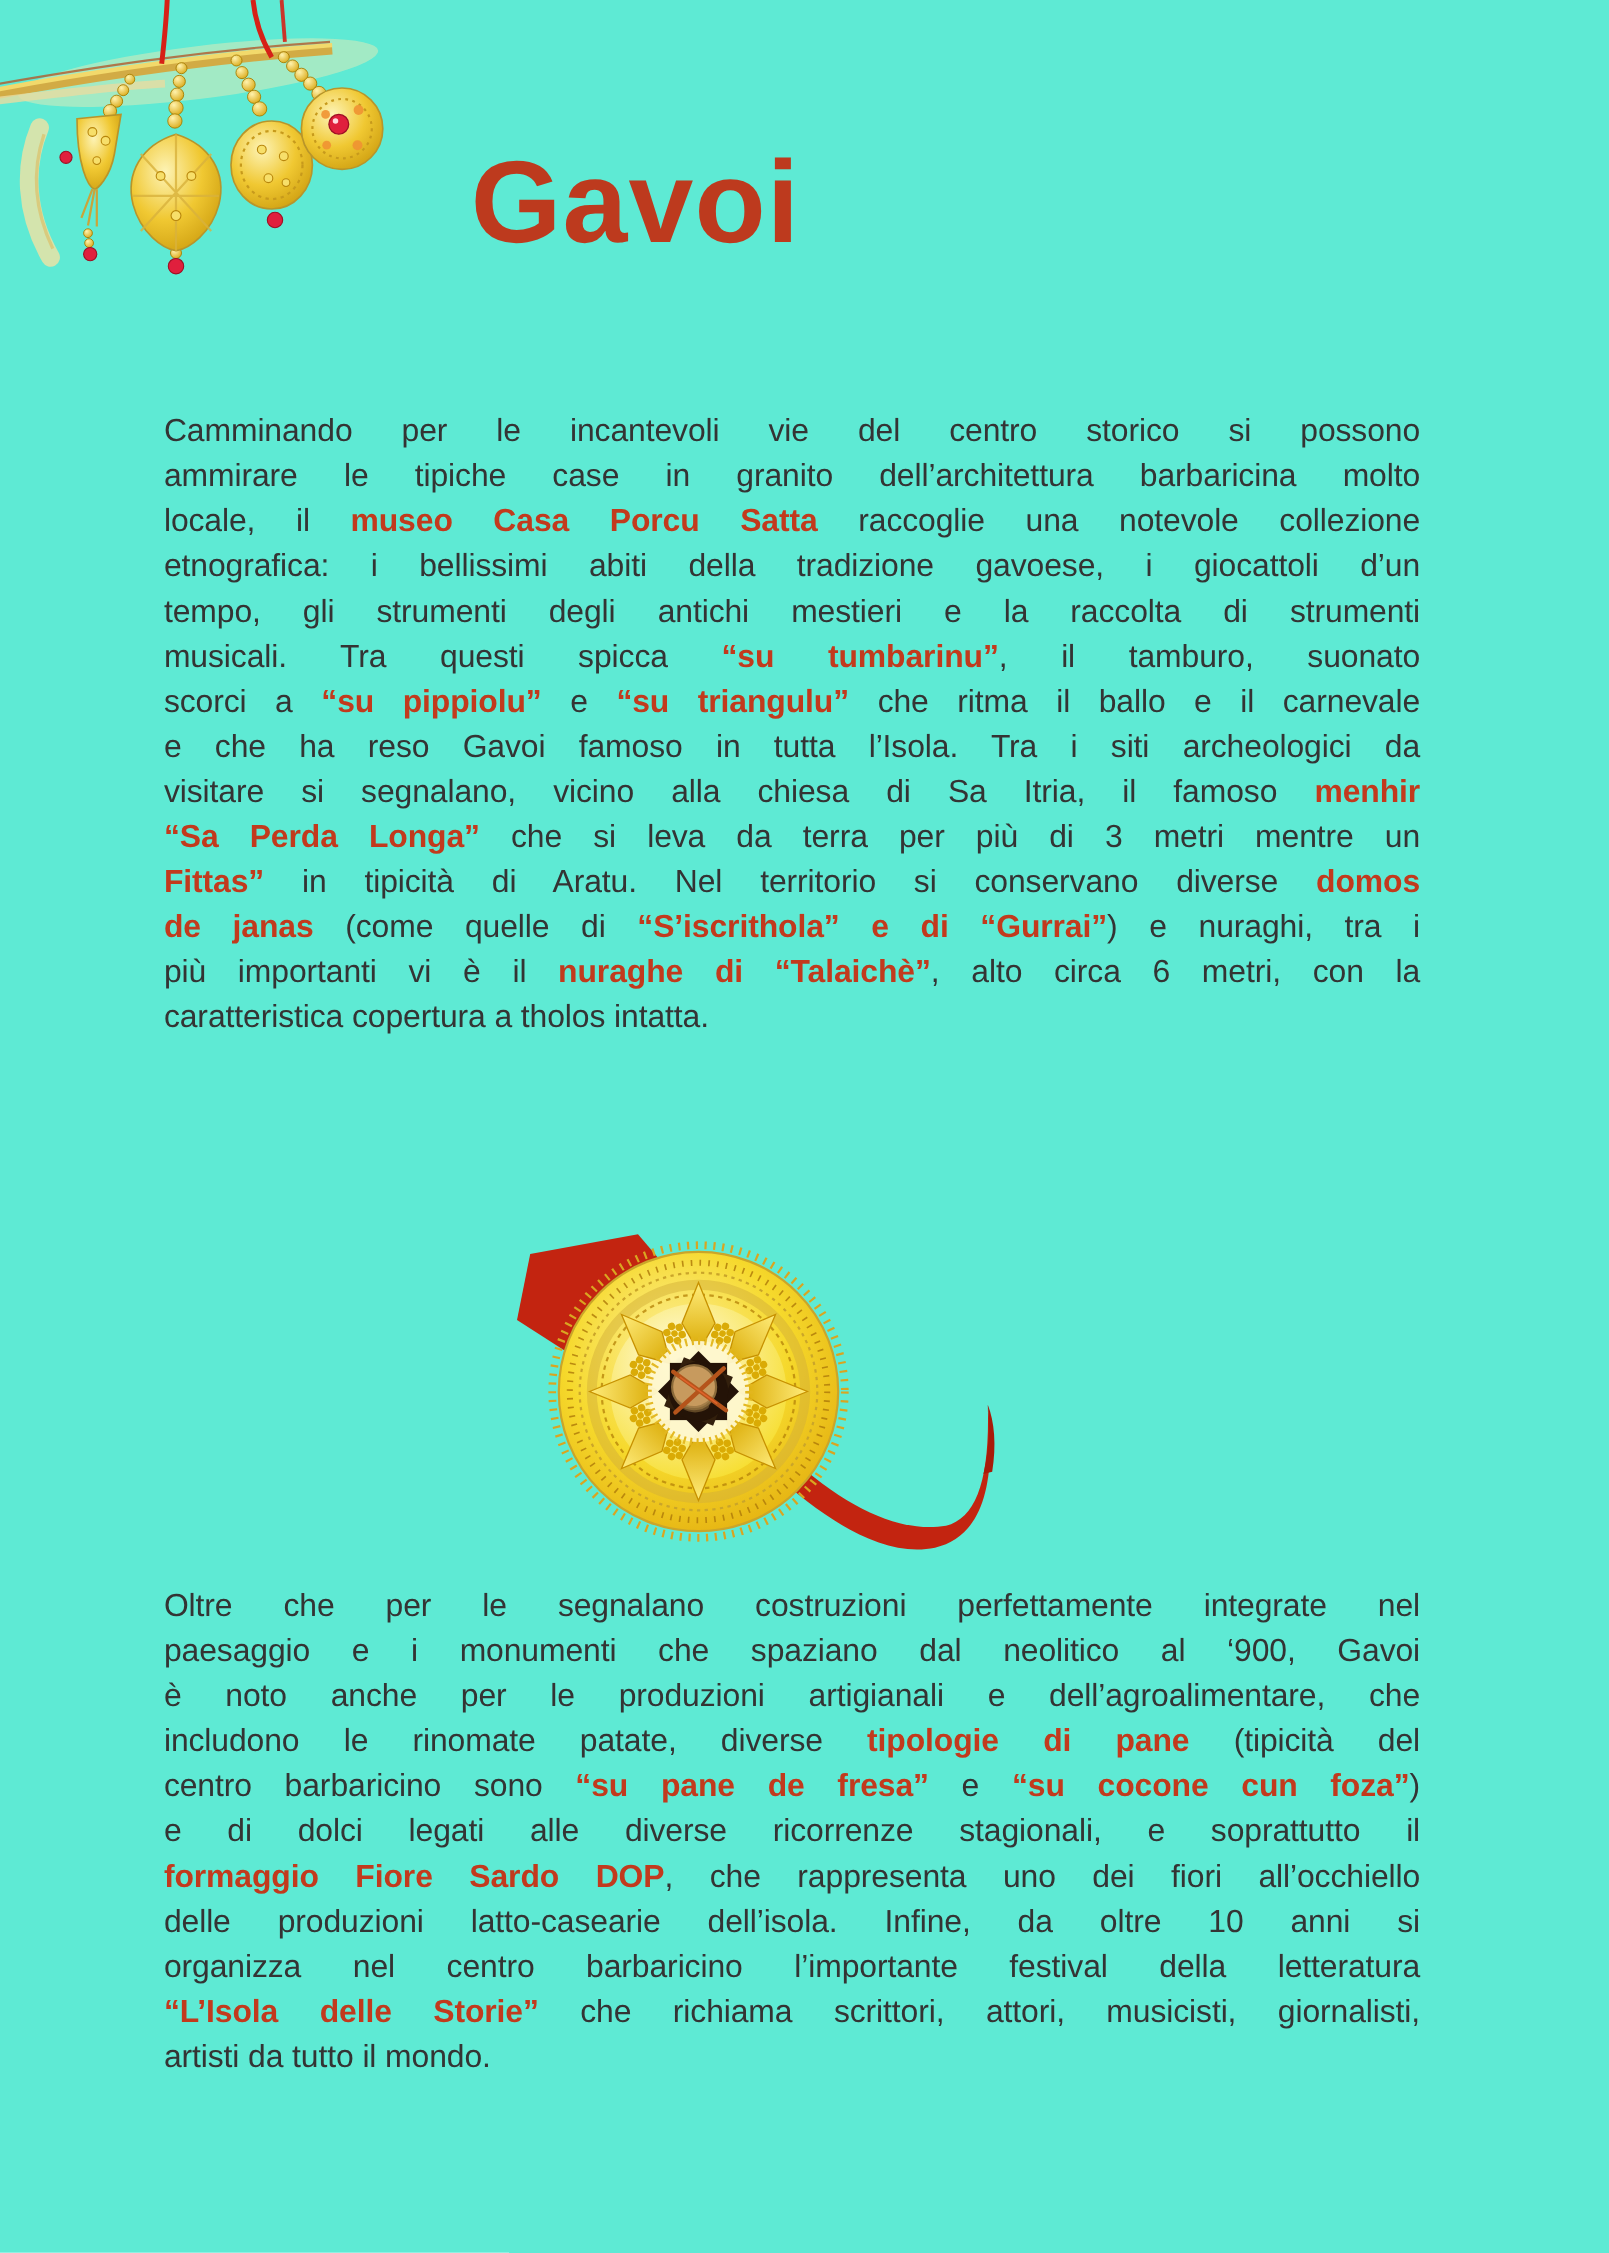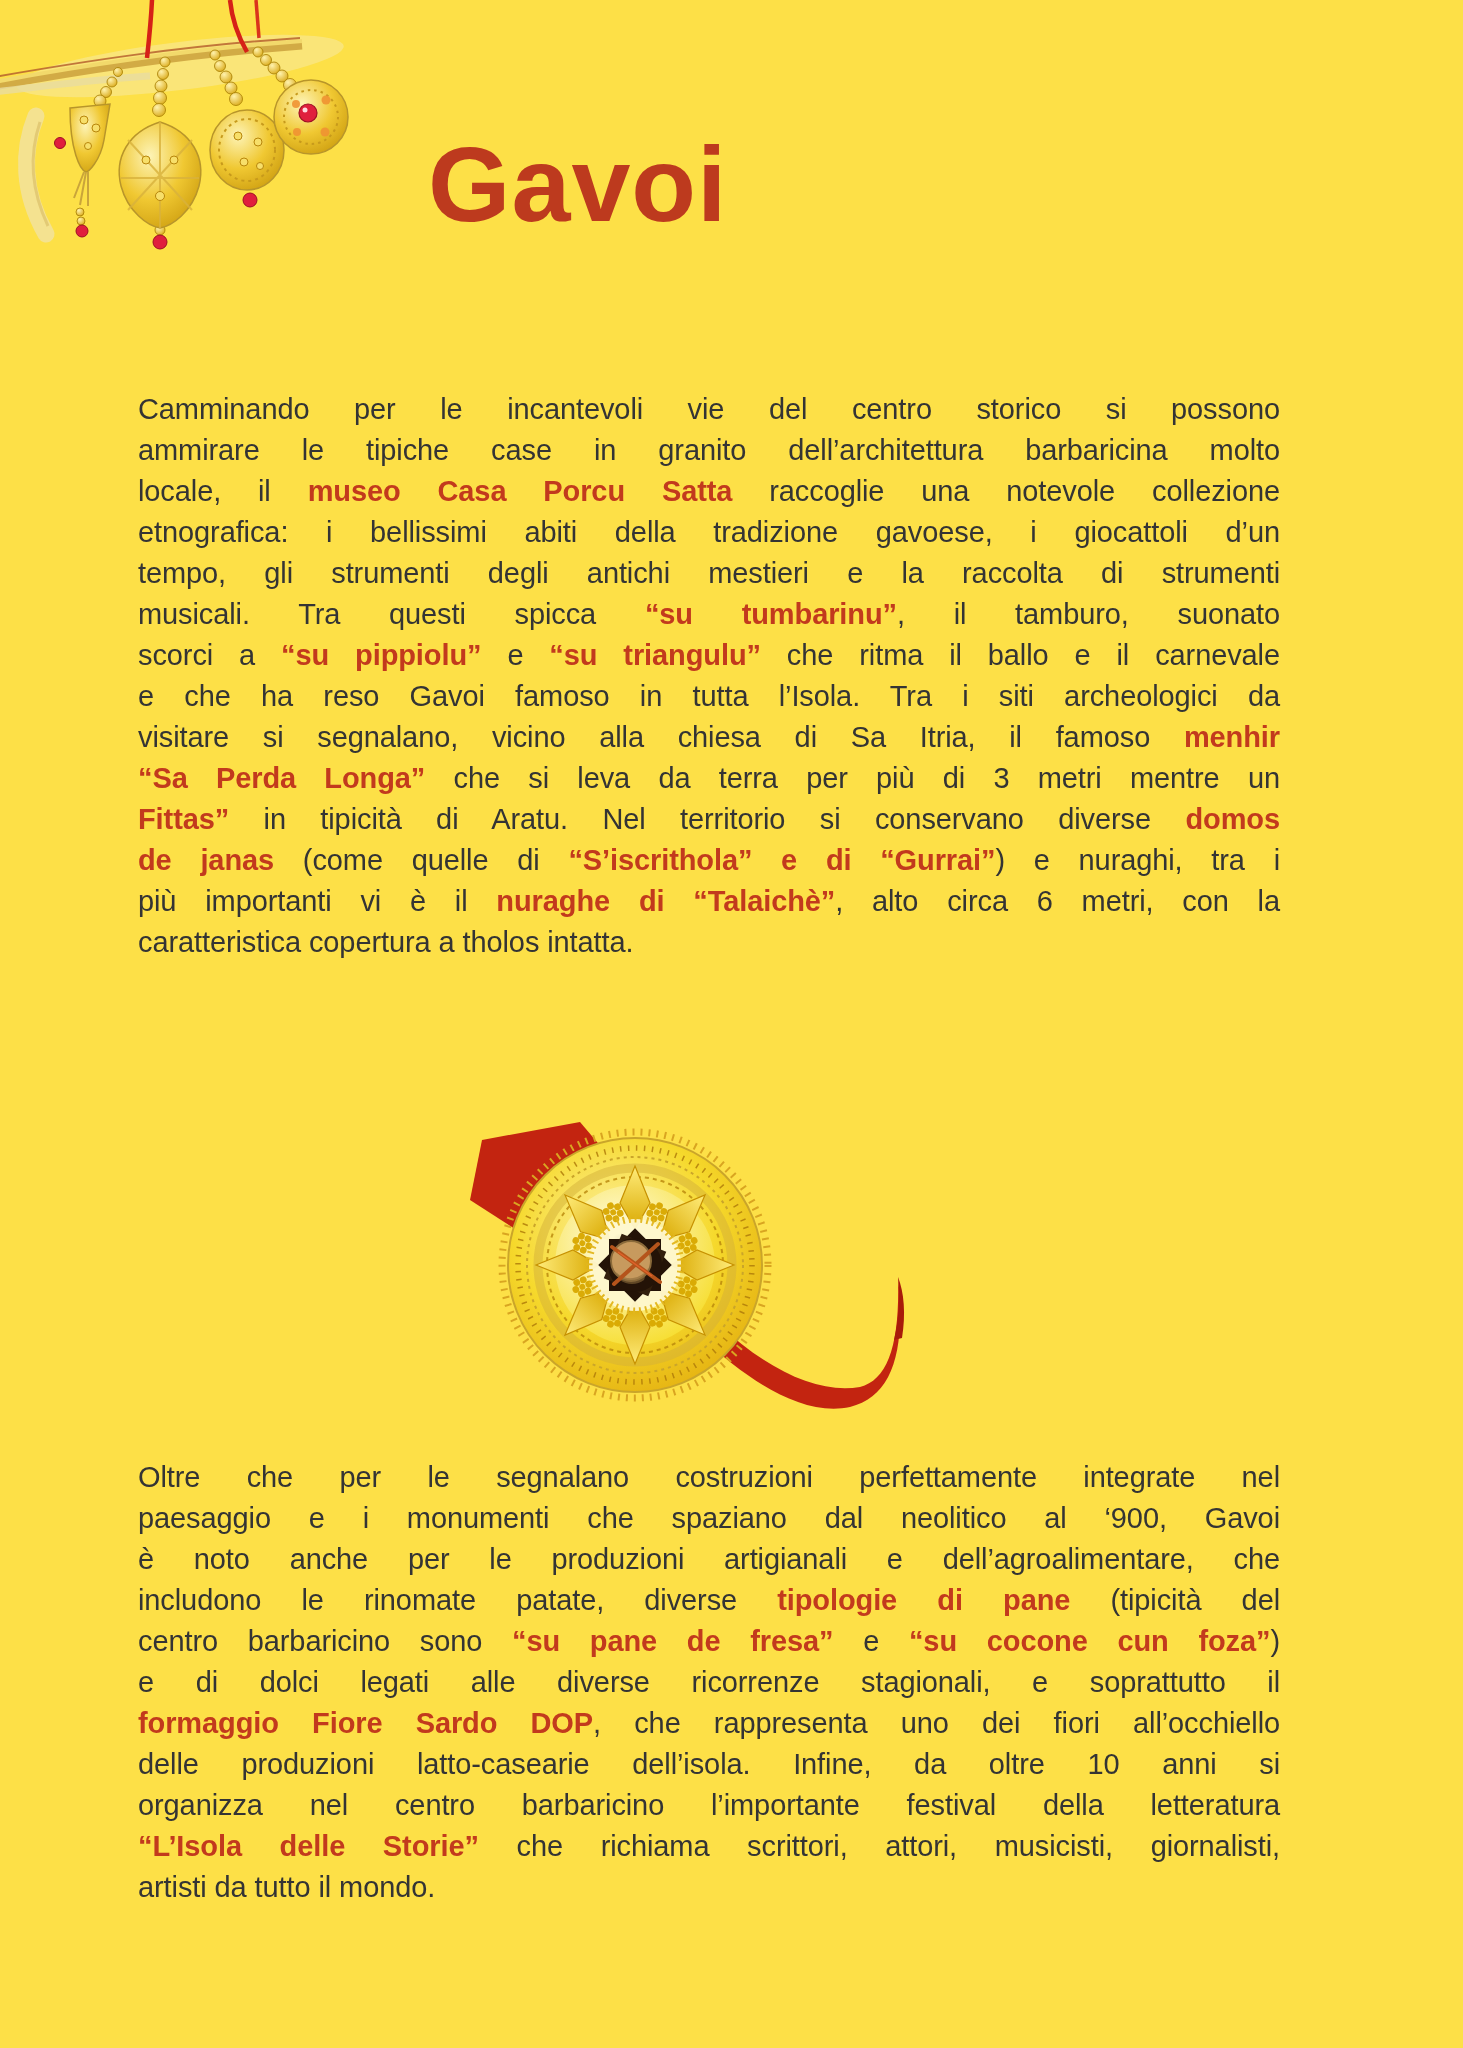--- a/index.html
+++ b/index.html
@@ -1,23 +1,23 @@
 <!DOCTYPE html>
 <html><head>
 <meta charset="utf-8">
 <style>
   html,body{margin:0;padding:0;}
   body{width:1463px;height:2048px;background:#ffffff;position:relative;overflow:hidden;
        font-family:"Liberation Sans","DejaVu Sans",sans-serif;}
-  .page{position:absolute;inset:0;background:#fde047;}
+  .page{position:absolute;inset:0;background:#5eead4;}
   .top-illustration{position:absolute;left:0;top:0;width:390px;height:270px;}
   .page-title{position:absolute;left:428px;top:118px;margin:0;font-size:106px;line-height:1.25;
               font-weight:700;color:#bd3a1e;letter-spacing:1px;}
-  .para{position:absolute;left:138px;width:1142px;color:#343434;font-size:29px;
-        line-height:41px;letter-spacing:-0.1px;font-weight:400;margin-top:17px;}
+  .para{position:absolute;left:149px;width:1142px;color:#343434;font-size:29px;
+        line-height:41px;letter-spacing:-0.1px;font-weight:400;}
   .para-1{top:372px;}
   .para-2{top:1440px;}
   .line{text-align:justify;text-align-last:justify;min-height:41px;}
   .line.last{text-align-last:auto;}
   .hl{color:#c23a1d;font-weight:700;}
   .medallion-illustration{position:absolute;left:430px;top:1092px;width:520px;height:330px;}
 </style>
 </head>
 <body>
 

